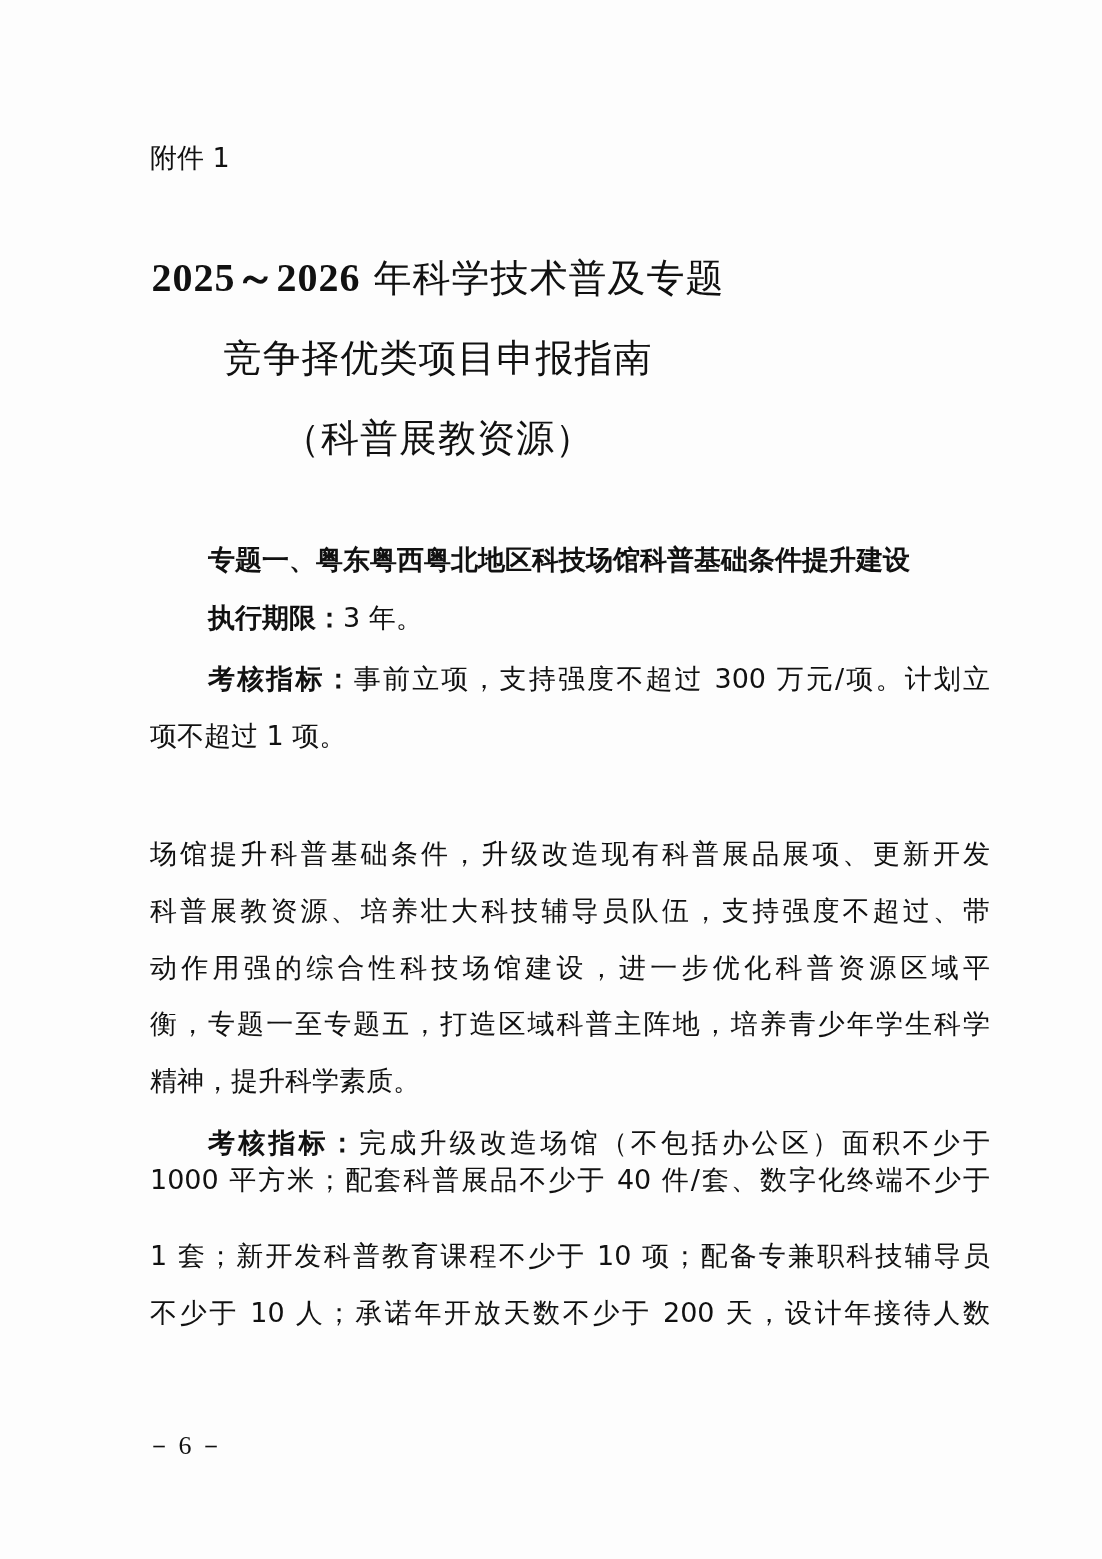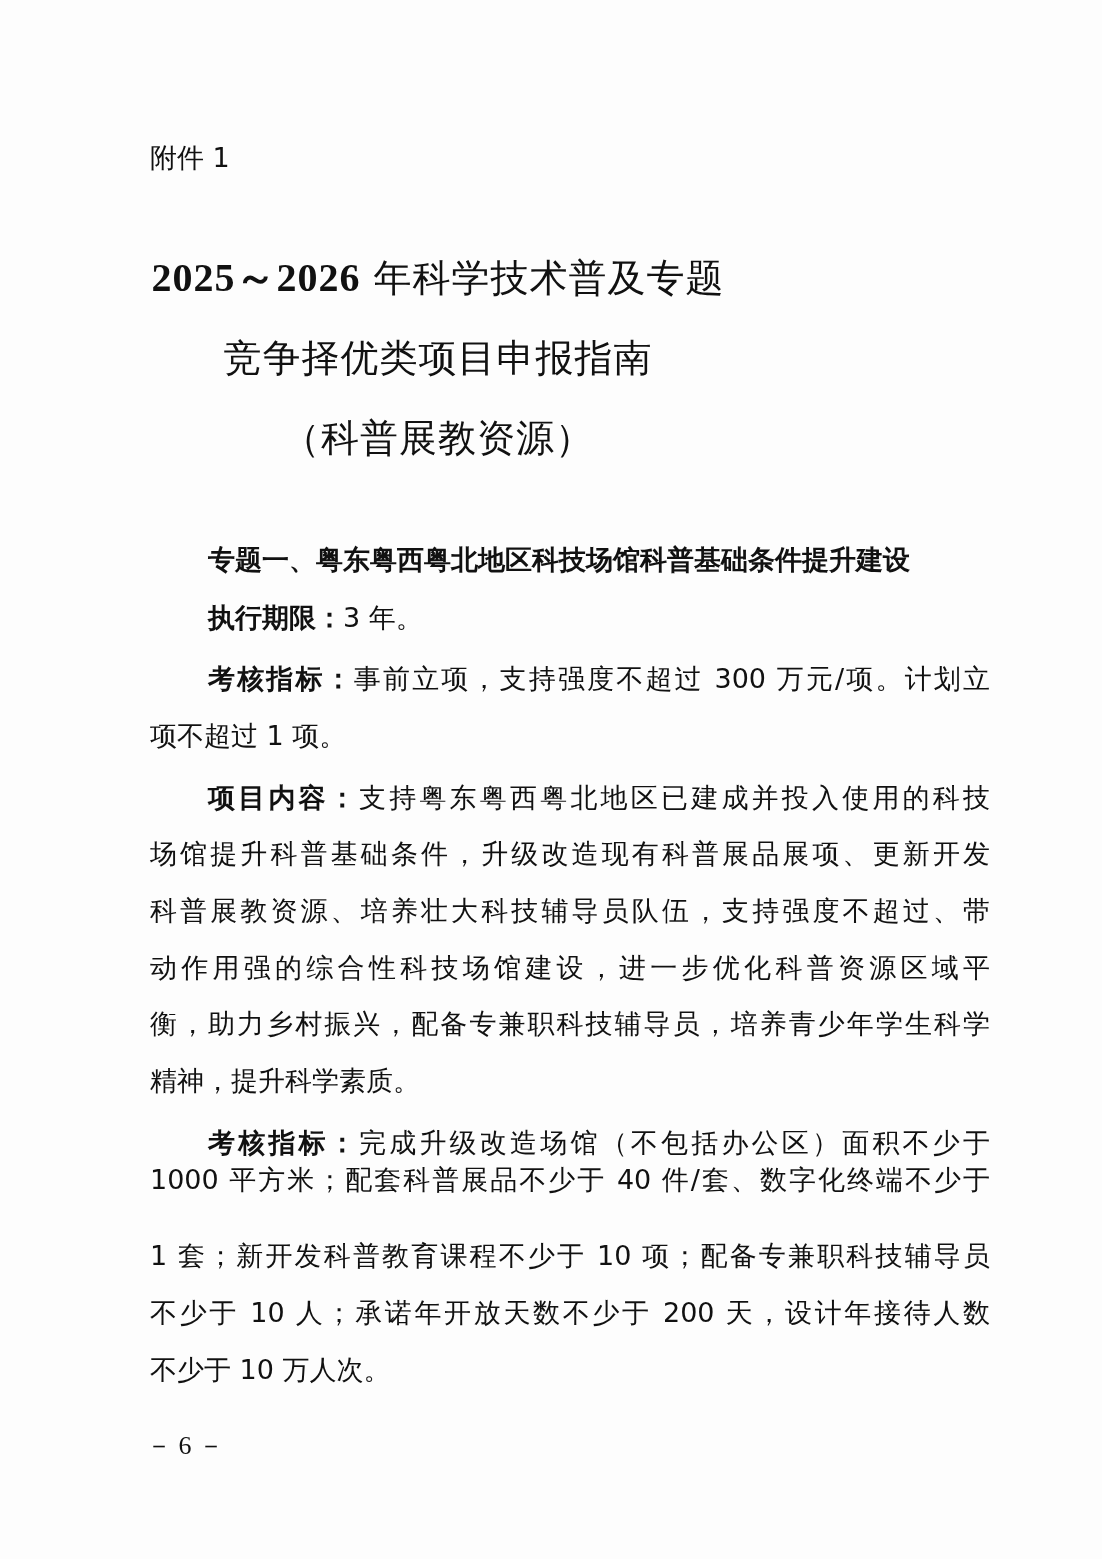--- a/index.html
+++ b/index.html
@@ -32,27 +32,25 @@
   <div class="title t2">竞争择优类项目申报指南</div>
   <div class="title t3">（科普展教资源）</div>
 
   <div class="heading">专题一、粤东粤西粤北地区科技场馆科普基础条件提升建设</div>
 
   <div class="line indent last" style="top:600px"><span class="bold">执行期限：</span><span>3 年。</span></div>
 
   <div class="line indent" style="top:661px"><span class="bold">考核指标：</span><span>事前立项，支持强度不超过 300 万元/项。计划立</span></div>
   <div class="line last" style="top:718px">项不超过 1 项。</div>
 
-  <div class="line indent" style="top:780px"><span class="bold">项目内容：</span><span>支持粤东粤西粤北地区已建成并投入使用的科技</span></div>
   <div class="line" style="top:836px">场馆提升科普基础条件，升级改造现有科普展品展项、更新开发</div>
   <div class="line" style="top:893px">科普展教资源、培养壮大科技辅导员队伍，支持强度不超过、带</div>
   <div class="line" style="top:950px">动作用强的综合性科技场馆建设，进一步优化科普资源区域平</div>
-  <div class="line" style="top:1006px">衡，助力乡村振兴，配备专兼职科技辅导员，培养青少年学生科学</div>
+  <div class="line" style="top:1006px">衡，专题一至专题五，打造区域科普主阵地，培养青少年学生科学</div>
   <div class="line last" style="top:1063px">精神，提升科学素质。</div>
 
   <div class="line indent" style="top:1125px"><span class="bold">考核指标：</span><span>完成升级改造场馆（不包括办公区）面积不少于</span></div>
   <div class="line" style="top:1162px">1000 平方米；配套科普展品不少于 40 件/套、数字化终端不少于</div>
   <div class="line" style="top:1238px">1 套；新开发科普教育课程不少于 10 项；配备专兼职科技辅导员</div>
   <div class="line" style="top:1295px">不少于 10 人；承诺年开放天数不少于 200 天，设计年接待人数</div>
-  <div class="line last" style="top:1352px">不少于 10 万人次。</div>
 
   <div class="pagenum">－ 6 －</div>
 </div>
 
 </body></html>

